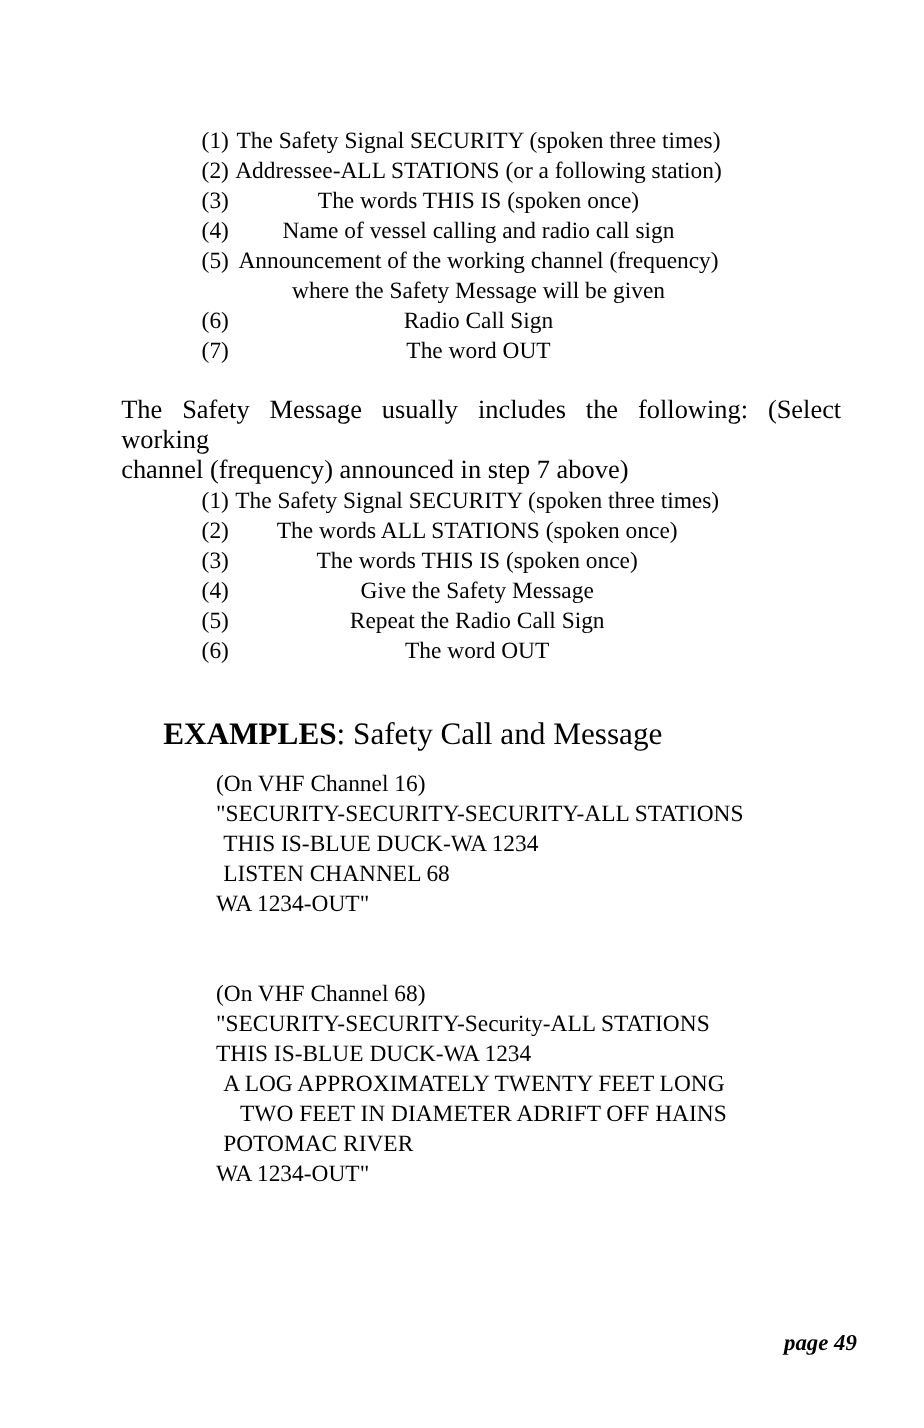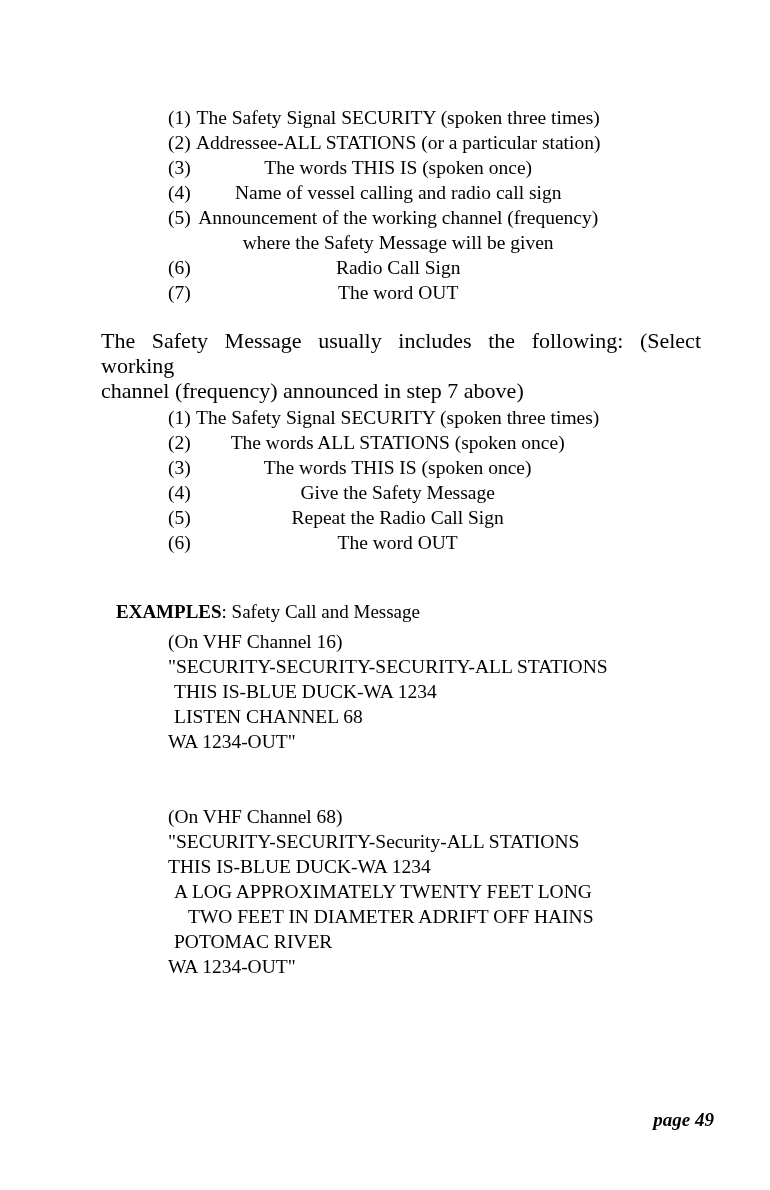--- a/index.html
+++ b/index.html
@@ -76,35 +76,35 @@
     text-align: justify;
     text-align-last: justify;
   }
   #para-safety-message .l2 {
     display: block;
   }
 
   
   .examples-heading {
     position: absolute;
-    left: 97px;
+    left: 110px;
     top: 574px;
-    font-size: 19px;
+    font-size: 26px;
     line-height: 25px;
     white-space: pre;
   }
   .examples-heading .strong {
     font-weight: bold;
   }
 
   
   .example-block {
     position: absolute;
     left: 168px;
-    margin: 0;
+    margin: 12px;
     padding: 0;
     list-style: none;
   }
   .example-block li {
     font-size: 19.5px;
     line-height: 25px;
     white-space: pre;
   }
   .example-block li.ind-0 { padding-left: 0px; }
   .example-block li.ind-1 { padding-left: 6px; }
@@ -125,21 +125,21 @@
     white-space: pre;
   }
 </style>
 </head>
 <body>
 
 <div class="page">
 
   <ul class="num-list" id="list-one">
       <li><span class="marker">(1)</span><span class="item-text"><span>The Safety Signal SECURITY (spoken three times)</span></span></li>
-      <li><span class="marker">(2)</span><span class="item-text"><span>Addressee-ALL STATIONS (or a particular station)</span></span></li>
+      <li><span class="marker">(2)</span><span class="item-text"><span>Addressee-ALL STATIONS (or a following station)</span></span></li>
       <li><span class="marker">(3)</span><span class="item-text"><span>The words THIS IS (spoken once)</span></span></li>
       <li><span class="marker">(4)</span><span class="item-text"><span>Name of vessel calling and radio call sign</span></span></li>
       <li><span class="marker">(5)</span><span class="item-text"><span>Announcement of the working channel (frequency)</span><span class="cont-line">where the Safety Message will be given</span></span></li>
       <li><span class="marker">(6)</span><span class="item-text"><span>Radio Call Sign</span></span></li>
       <li><span class="marker">(7)</span><span class="item-text"><span>The word OUT</span></span></li>
     </ul>
 
   <p class="body-para" id="para-safety-message">
     <span class="l1">The Safety Message usually includes the following: (Select working</span>
     <span class="l2">channel (frequency) announced in step 7 above)</span>

